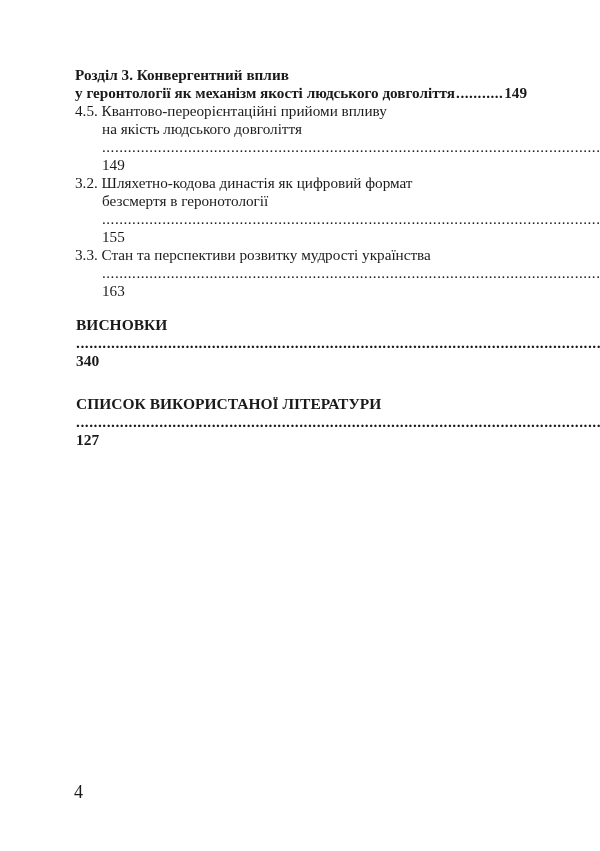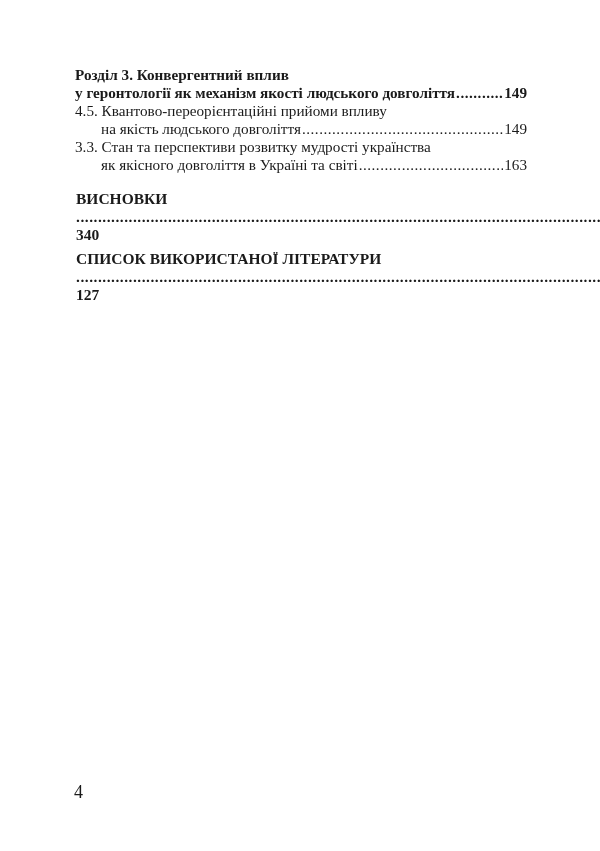--- a/index.html
+++ b/index.html
@@ -1,27 +1,27 @@
 <!DOCTYPE html>
 <html><head>
 <meta charset="utf-8">
 <style>
   html, body { margin:0; padding:0; }
   body { width:600px; height:851px; background:#ffffff; position:relative; overflow:hidden;
     font-family:"Liberation Serif", "DejaVu Serif", serif; color:#1a1a1a; }
   .toc { position:absolute; left:75px; top:66px; width:452px; font-size:15.2px; line-height:18px; }
   .line { display:flex; align-items:baseline; white-space:nowrap; }
   .bold { font-weight:bold; }
-  .indent { padding-left:26px; }
+  .indent { padding-left:26px;flex-direction:column; }
   .fill { flex:1; overflow:hidden; margin:0 1px; }
   .fill::after { content:"................................................................................................................................................................................................................"; letter-spacing:0.5px; }
   .pg { flex:none; }
   .big { font-size:15.5px;flex-direction:column; }
   .gap1 { margin-top:16px; }
-  .gap2 { margin-top:6px; }
+  .gap2 { margin-top:25px; }
   .pagenum { position:absolute; left:74px; top:782px; font-size:18px; }
 </style>
 </head>
 <body>
 
 <div class="toc">
   <div>
     <div class="line bold">
         <span>Розділ 3. Конвергентний вплив</span>
       </div>
@@ -36,27 +36,36 @@
     <div class="line">
         <span>4.5. Квантово-переорієнтаційні прийоми впливу</span>
       </div>
     <div class="line indent">
       <span>на якість людського довголіття</span>
       <span class="fill"></span>
       <span class="pg">149</span>
     </div>
   </div>
 
+  <div>
+    <div class="line">
+        <span>3.2. Шляхетно-кодова династія як цифровий формат</span>
+      </div>
+    <div class="line indent">
+      <span>безсмертя в геронотології</span>
+      <span class="fill"></span>
+      <span class="pg">155</span>
+    </div>
+  </div>
 
   <div>
     <div class="line">
         <span>3.3. Стан та перспективи розвитку мудрості українства</span>
       </div>
     <div class="line indent">
-      <span>як якісного довголіття в Україні та світі</span>
       <span class="fill"></span>
       <span class="pg">163</span>
     </div>
   </div>
 
   <div class="line bold big gap1">
     <span>ВИСНОВКИ</span>
     <span class="fill"></span>
     <span class="pg">340</span>
   </div>

